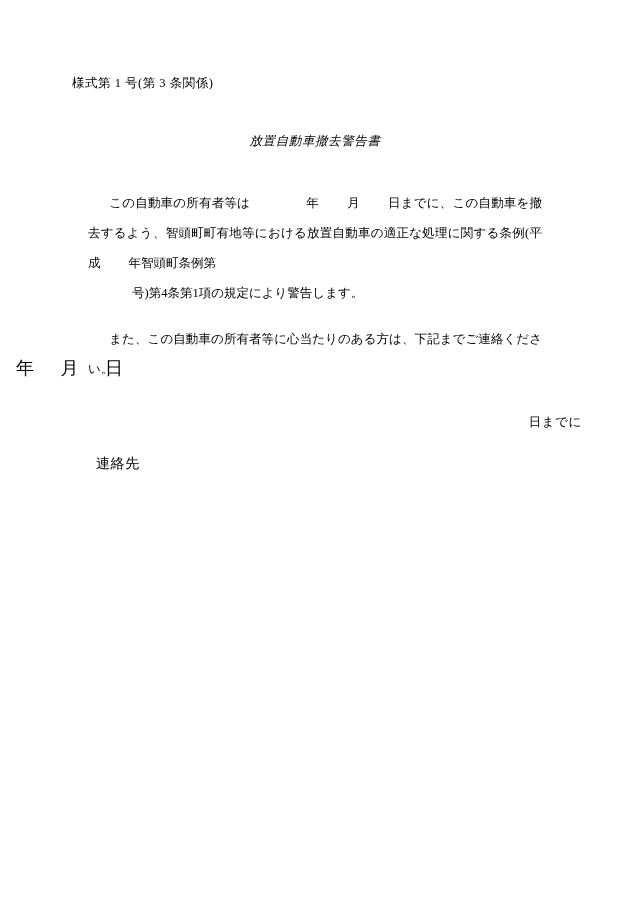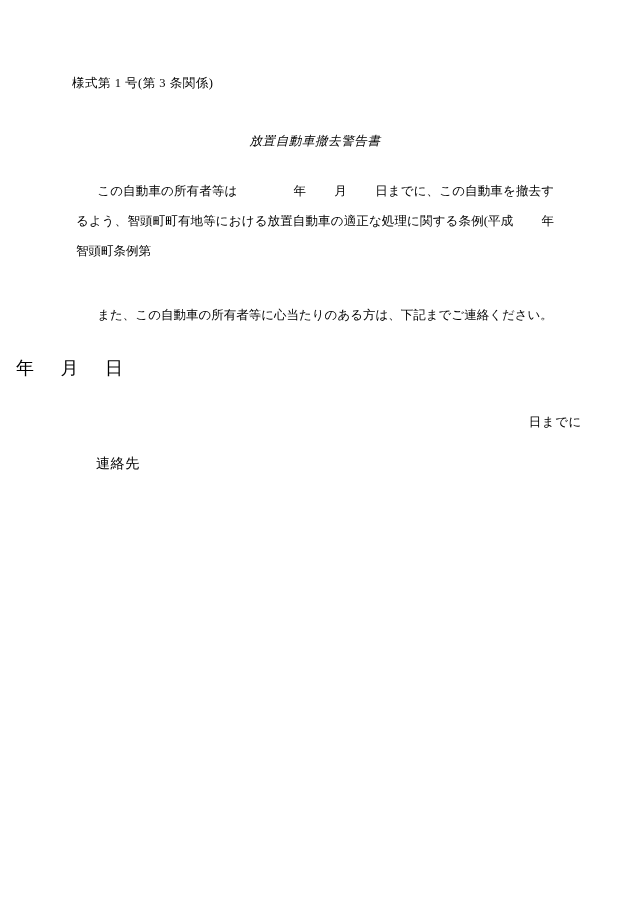--- a/index.html
+++ b/index.html
@@ -47,21 +47,21 @@
   
   .body-block {
     position: absolute;
     left: 72px;
     top: 172px;
     width: 486px;
     font-size: 12.5px;
     line-height: 30px;
   }
   .para {
-    margin: 4px;
+    margin: 16px;
     text-align: justify;
     text-justify: inter-ideograph;
   }
   .indent {
     text-indent: 1.7em;
   }
   .blank-sm {
     display: inline-block;
     width: 28px;
   }
@@ -111,21 +111,21 @@
 <body>
 
 <div class="page">
 
   <div class="form-no">様式第 1 号(第 3 条関係)</div>
 
   <div class="doc-title">放置自動車撤去警告書</div>
 
   <div class="body-block">
 
-    <p class="para indent"><span>この自動車の所有者等は</span><span class="blank-lg"></span><span>年</span><span class="blank-sm"></span><span>月</span><span class="blank-sm"></span><span>日までに、この自動車を撤去するよう、</span><span>智頭町町有地等における放置自動車の適正な処理に関する条例(平成</span><span class="blank-sm"></span><span>年智頭町条例第</span><br><span class="line2-indent"></span></p>
+    <p class="para indent"><span>この自動車の所有者等は</span><span class="blank-lg"></span><span>年</span><span class="blank-sm"></span><span>月</span><span class="blank-sm"></span><span>日までに、この自動車を撤去するよう、</span><span>智頭町町有地等における放置自動車の適正な処理に関する条例(平成</span><span class="blank-sm"></span><span>年智頭町条例第</span><br><span class="line2-indent"></span><span>号)第4条第1項の規定により警告します。</span></p>
 
 
     <p class="para indent">また、この自動車の所有者等に心当たりのある方は、下記までご連絡ください。</p>
 
   </div>
 
   <div class="date-line"><span>年</span><span class="gap"></span><span>月</span><span class="gap"></span><span>日</span></div>
 
   <div class="signer">日までに</div>
 

